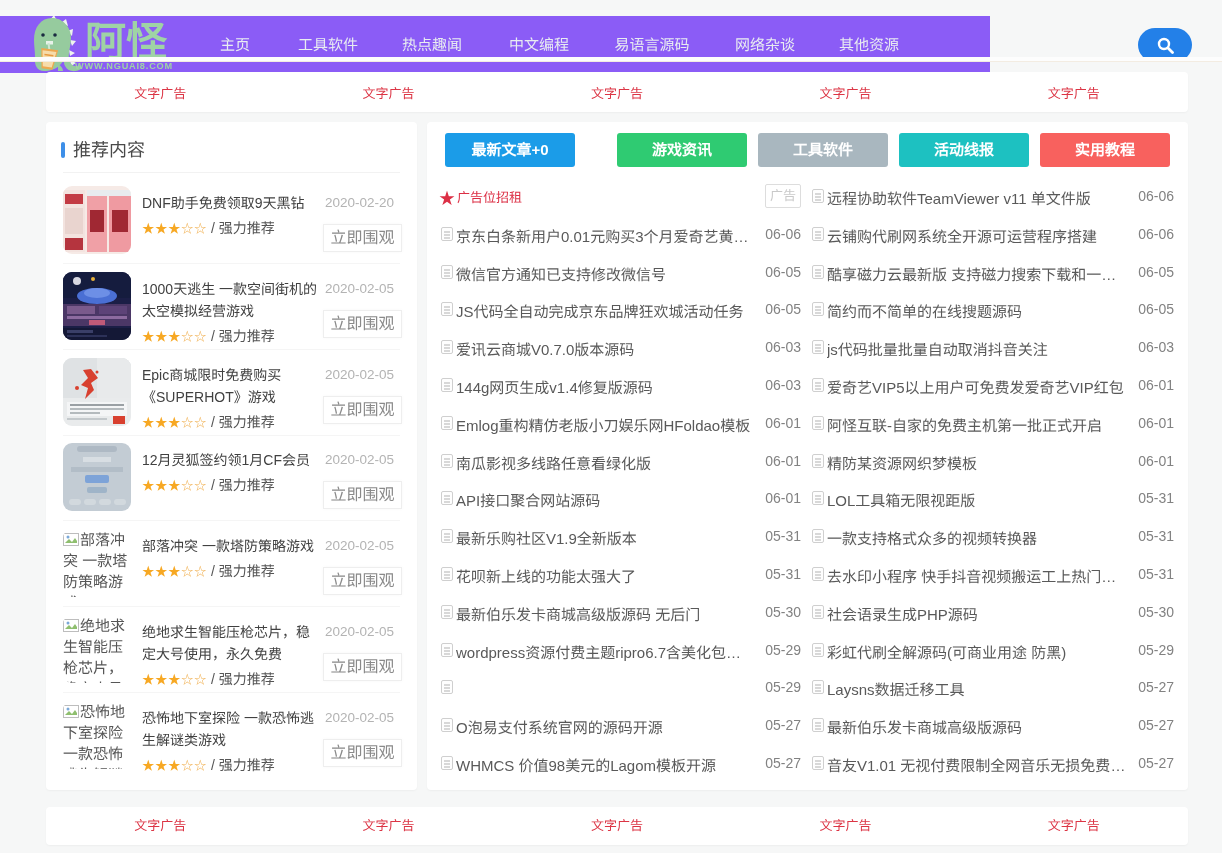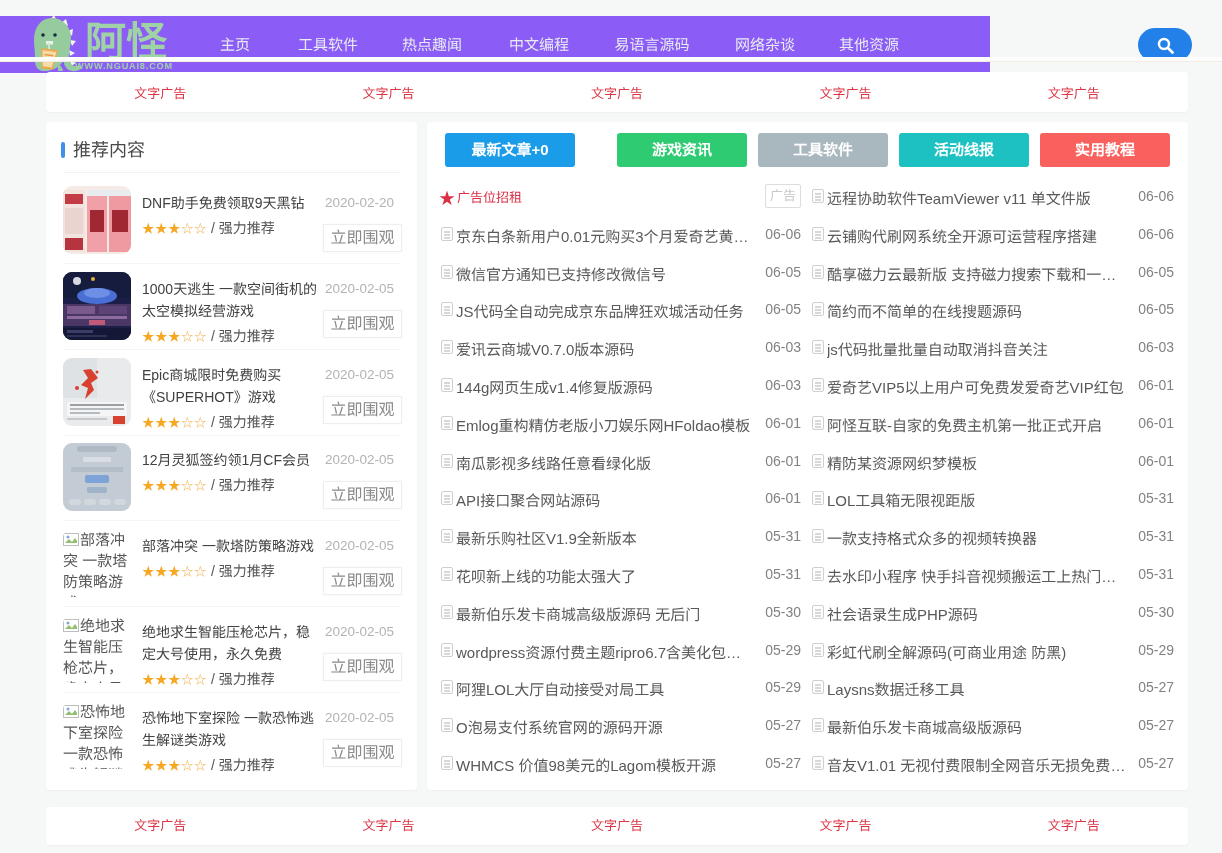--- a/index.html
+++ b/index.html
@@ -334,21 +334,20 @@
           <span class="tt">最新伯乐发卡商城高级版源码 无后门</span>
           <span class="dt">05-30</span>
         </div>
       <div class="row">
           <span class="ic"></span>
           <span class="tt">wordpress资源付费主题ripro6.7含美化包子主题</span>
           <span class="dt">05-29</span>
         </div>
       <div class="row">
           <span class="ic"></span>
-          <span class="tt">阿狸LOL大厅自动接受对局工具</span>
           <span class="dt">05-29</span>
         </div>
       <div class="row">
           <span class="ic"></span>
           <span class="tt">O泡易支付系统官网的源码开源</span>
           <span class="dt">05-27</span>
         </div>
       <div class="row">
           <span class="ic"></span>
           <span class="tt">WHMCS 价值98美元的Lagom模板开源</span>

